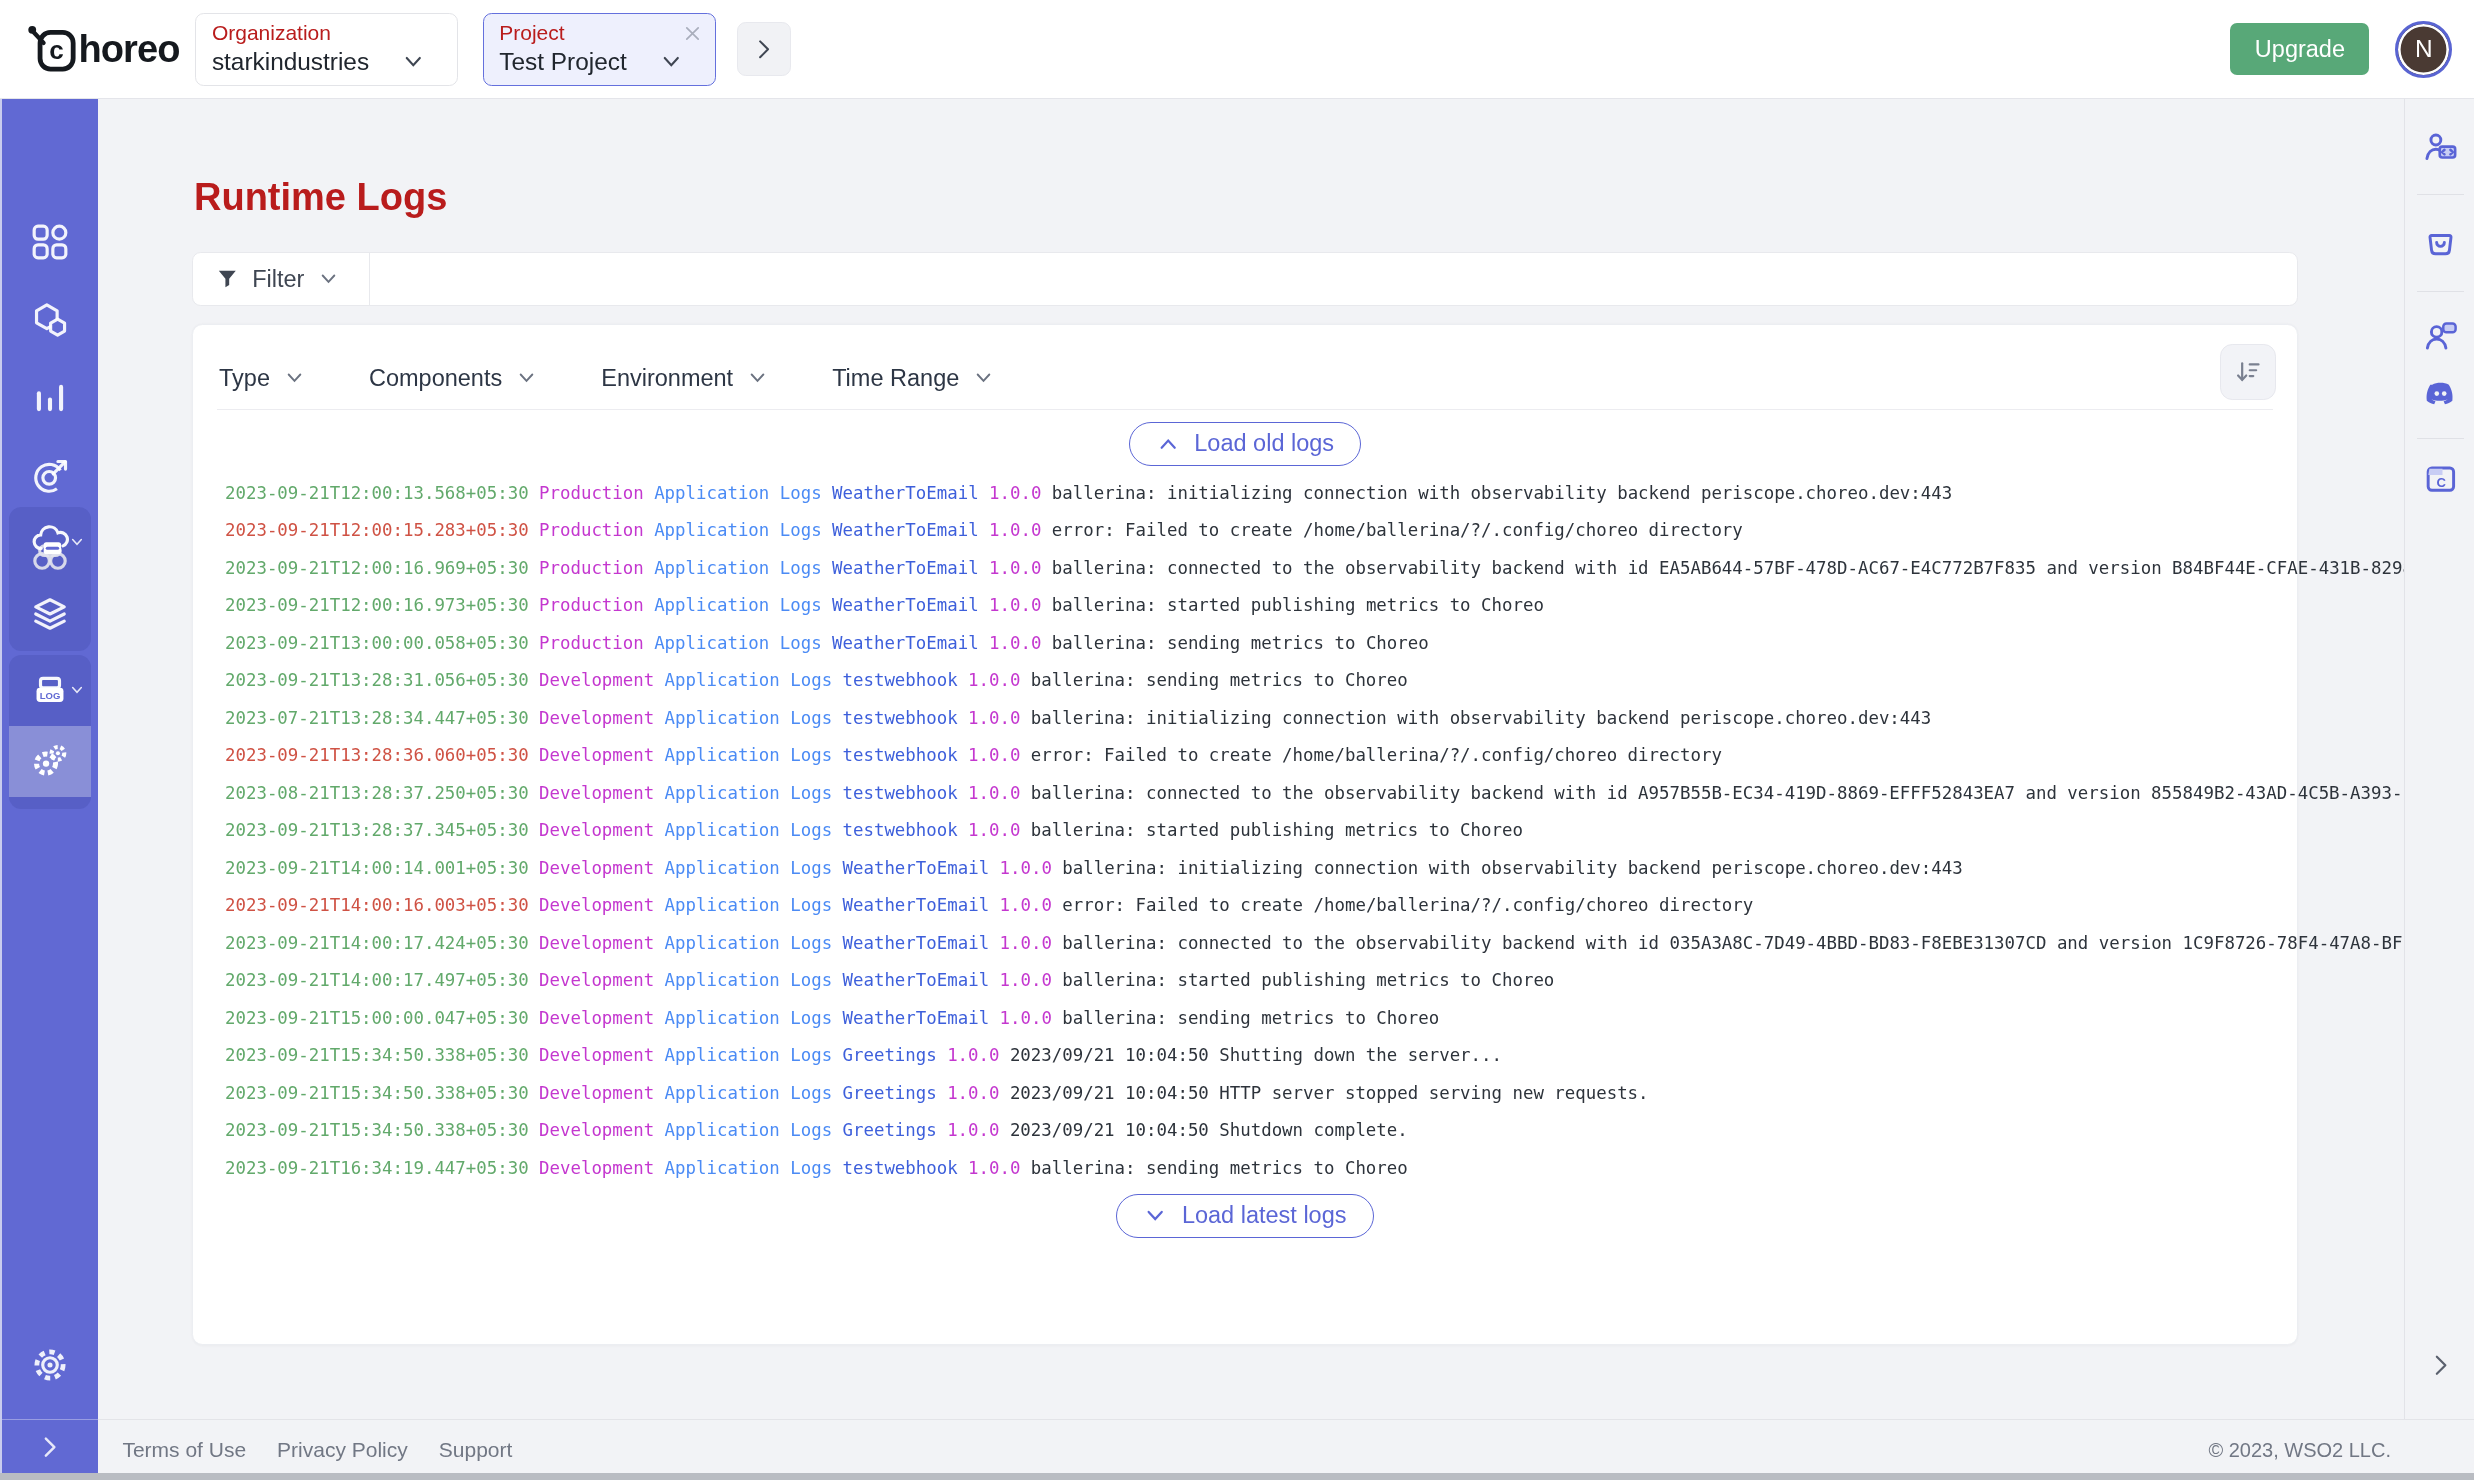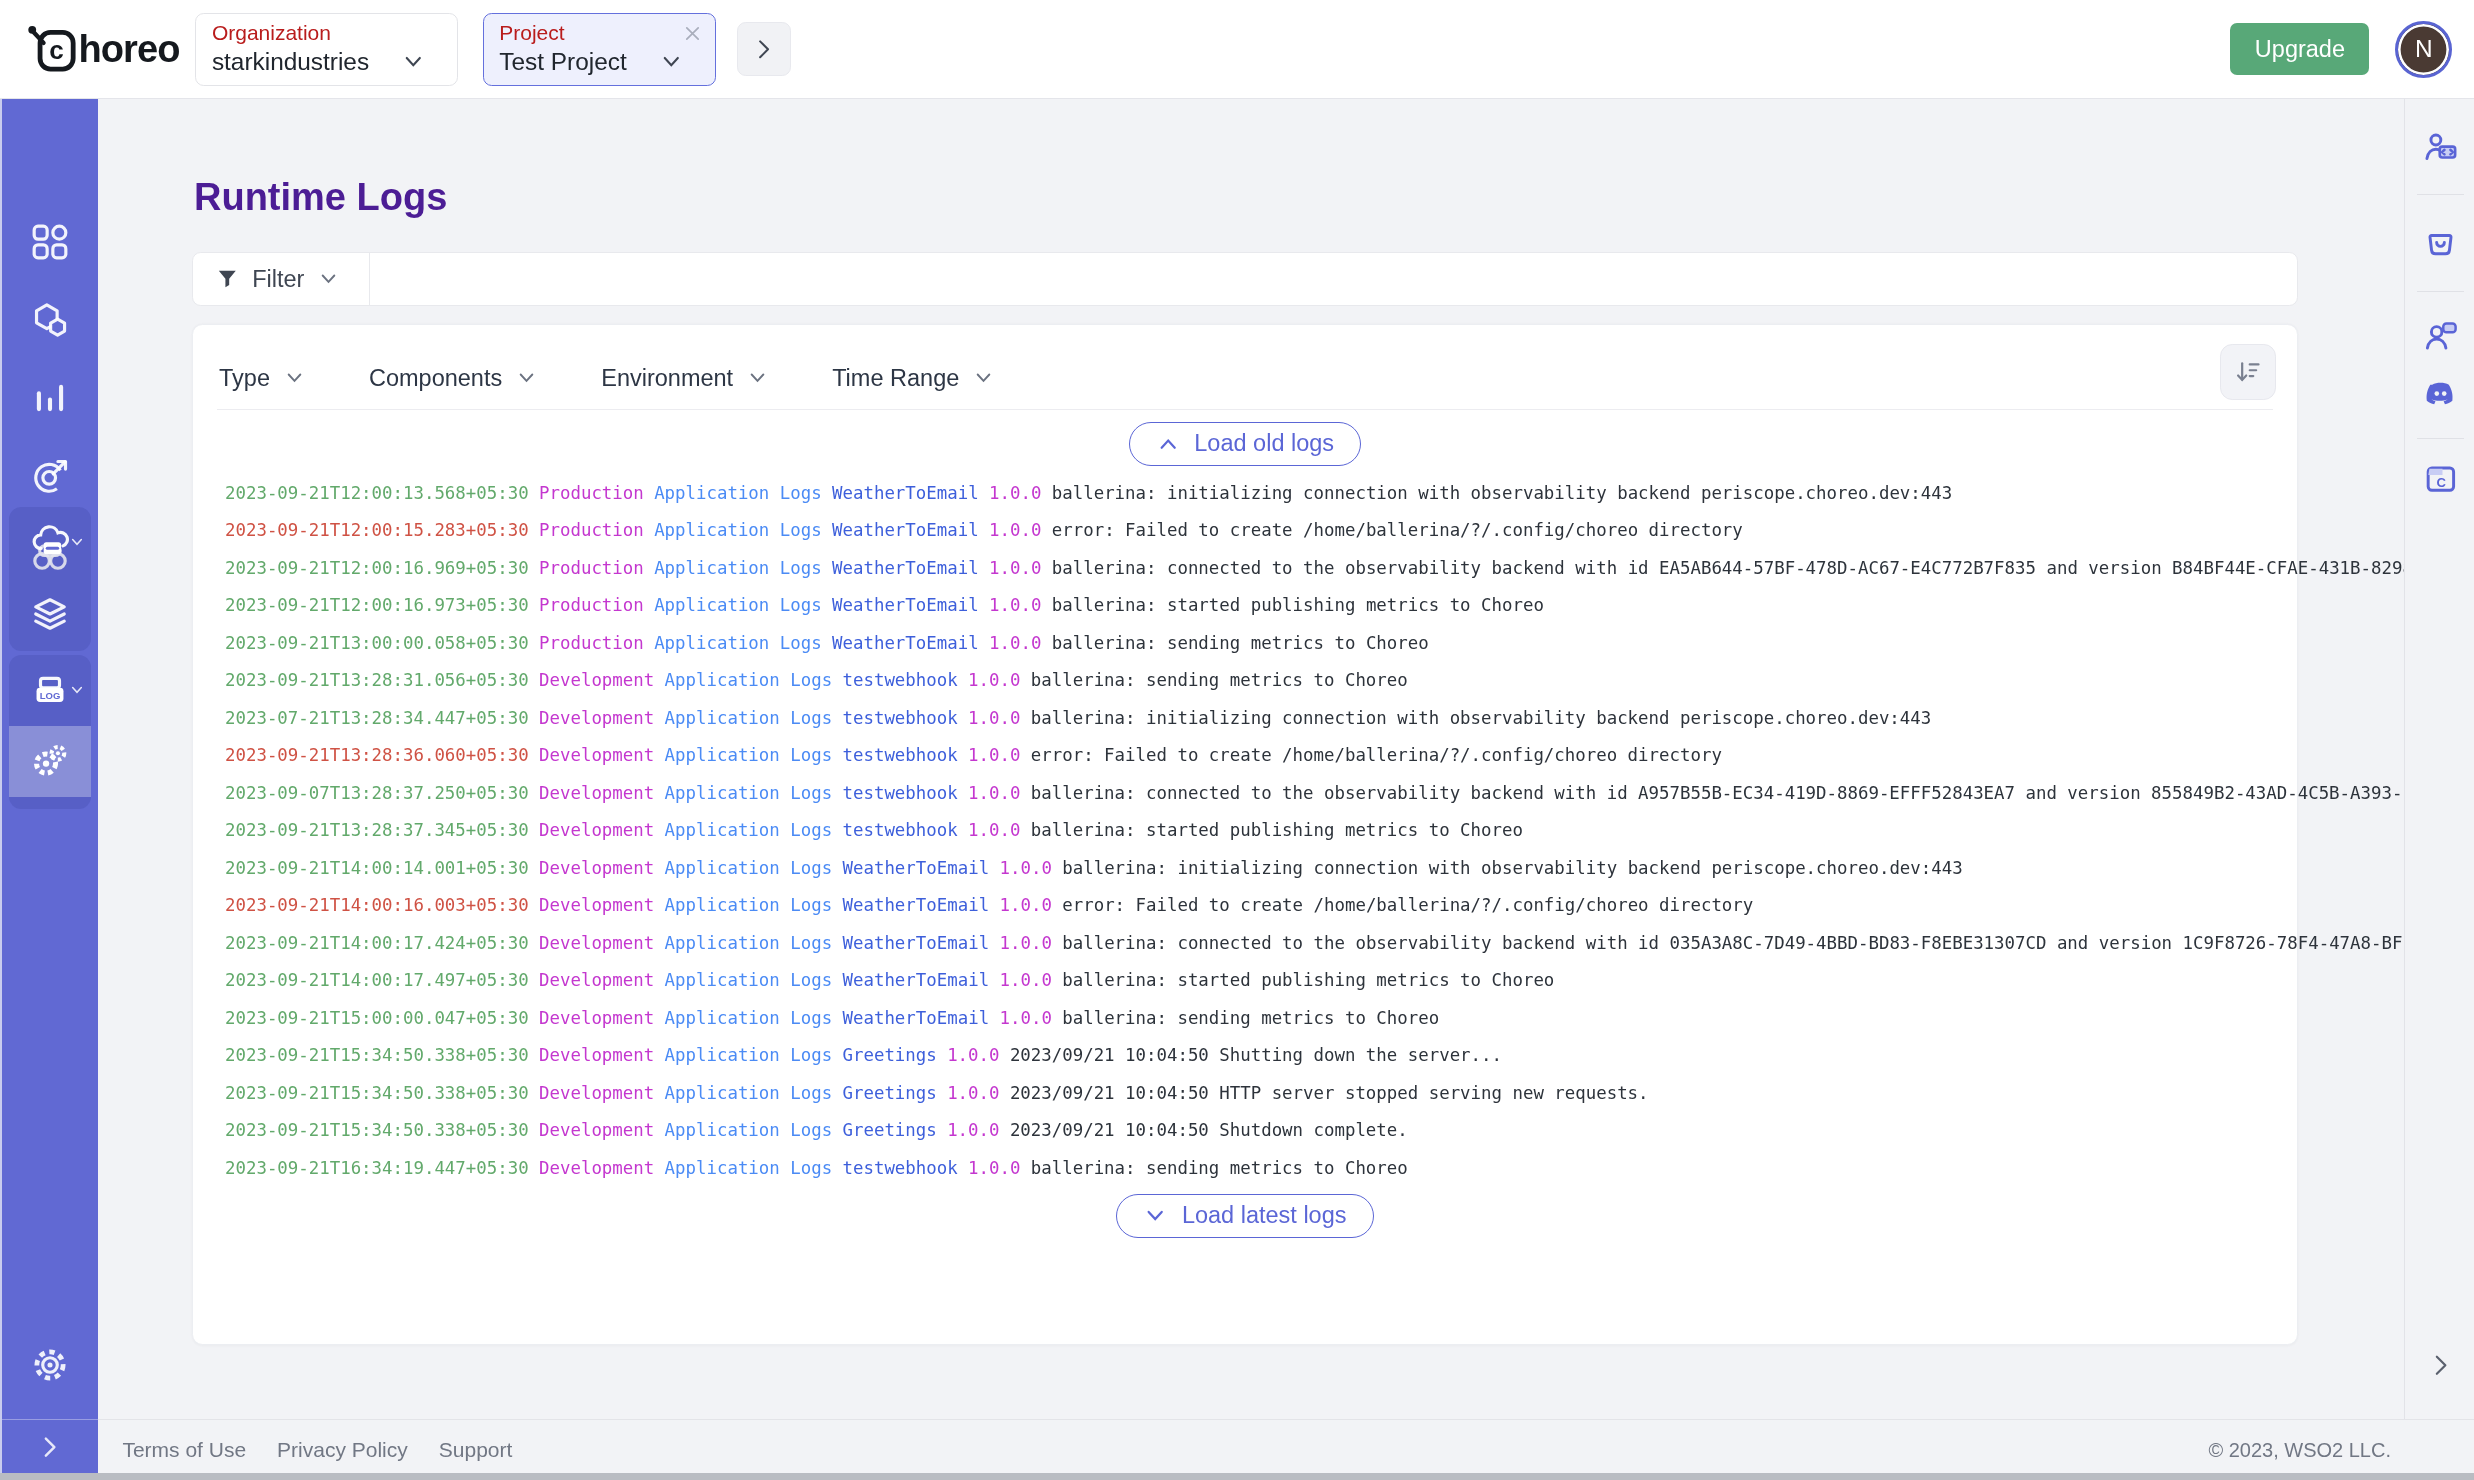--- a/index.html
+++ b/index.html
@@ -37,21 +37,21 @@
   .nav-item.active{background:rgba(255,255,255,0.30);}
   .nav-chev{position:absolute;right:7px;top:50%;margin-top:-5.2px;}
   .sidebar-divider{position:absolute;left:0;right:0;top:1321px;height:0.9px;background:rgba(255,255,255,0.35);}
   
   .right-rail{position:absolute;right:0;top:98px;width:70px;height:1321px;background:#f2f3f6;
               border-left:0.9px solid #e2e3e8;z-index:4;}
   .rail-icon{position:absolute;left:16.5px;width:37px;height:37px;cursor:pointer;}
   .rail-divider{position:absolute;left:12.2px;width:47px;height:0.9px;background:#e0e1e6;}
   
   .main{position:absolute;left:98px;top:98px;right:70px;bottom:61px;}
-  .page-title{position:absolute;left:96px;top:78px;font-size:38px;font-weight:700;color:#4c1d95;}
+  .page-title{position:absolute;left:96px;top:78px;font-size:38px;font-weight:700;color:#b91c1c;}
   .filter-bar{position:absolute;left:94px;top:154px;width:2106px;height:54px;background:#fff;
               border:0.9px solid #e8e9ed;border-radius:8.7px;box-sizing:border-box;display:flex;}
   .filter-btn{display:flex;align-items:center;gap:14px;padding:0 30px 0 22.6px;border-right:0.9px solid #e8e9ed;
               border-radius:8.7px 0 0 8.7px;cursor:pointer;}
   .filter-btn-label{font-size:23.5px;color:#3f4652;}
   .panel{position:absolute;left:94px;top:226px;width:2106px;height:1021px;background:#fff;
          border:0.9px solid #eceef2;border-radius:10.4px;box-sizing:border-box;
          box-shadow:0 0.9px 2.6px rgba(40,44,60,0.04);}
   .panel-filters{display:flex;align-items:center;gap:64px;padding:26px 0 0 26px;height:54px;box-sizing:content-box;}
   .filter-item{display:flex;align-items:center;gap:14px;cursor:pointer;}
@@ -426,21 +426,21 @@
           <div class="log-row is-error">
             <span class="log-ts">2023-09-21T13:28:36.060+05:30</span>
             <span class="log-env">Development</span>
             <span class="log-type">Application Logs</span>
             <span class="log-comp">testwebhook</span>
             <span class="log-ver">1.0.0</span>
             <span class="log-msg">error: Failed to create /home/ballerina/?/.config/choreo directory</span>
           </div>
 
           <div class="log-row">
-            <span class="log-ts">2023-09-07T13:28:37.250+05:30</span>
+            <span class="log-ts">2023-08-21T13:28:37.250+05:30</span>
             <span class="log-env">Development</span>
             <span class="log-type">Application Logs</span>
             <span class="log-comp">testwebhook</span>
             <span class="log-ver">1.0.0</span>
             <span class="log-msg">ballerina: connected to the observability backend with id A957B55B-EC34-419D-8869-EFFF52843EA7 and version 855849B2-43AD-4C5B-A393-F211086C3D65</span>
           </div>
 
           <div class="log-row">
             <span class="log-ts">2023-09-21T13:28:37.345+05:30</span>
             <span class="log-env">Development</span>

